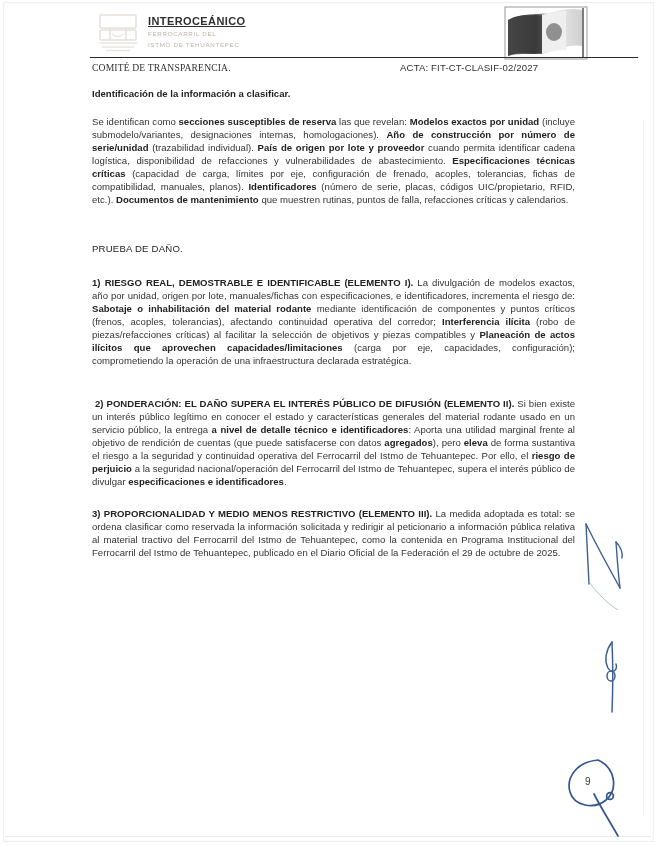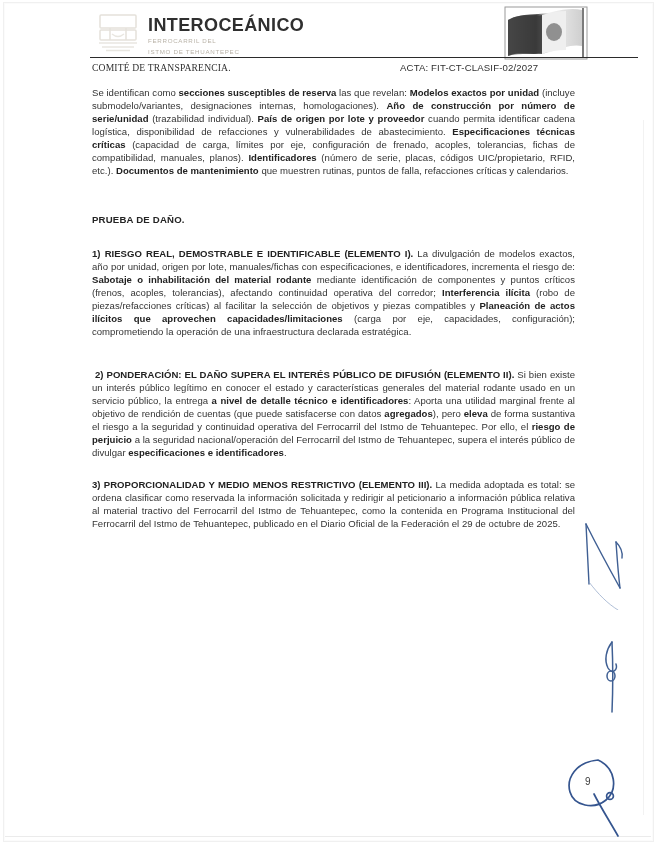--- a/index.html
+++ b/index.html
@@ -62,25 +62,26 @@
   .brand-mark {
     width: 44px;
     height: 40px;
     flex: none;
     opacity: .55;
   }
   .brand-text {
     padding-top: 4px;
   }
   .brand-name {
-    font-size: 18px;
+    font-size: 11px;
     font-weight: bold;
     letter-spacing: .4px;
     color: #2f2f2f;
     line-height: 1.05;
+    text-decoration: underline;
   }
   .brand-sub {
     font-size: 6.2px;
     letter-spacing: .7px;
     color: #b9b3a8;
     line-height: 1.45;
     margin-top: 2px;
   }
 
   .flag-emblem {
@@ -131,21 +132,21 @@
   .hd {
     margin: 0 0 14px 0;
     font-size: 9.6px;
     font-weight: bold;
     color: #242424;
     line-height: 15px;
   }
   .sec-title {
     margin: 18px 0 16px 0;
     font-size: 9.6px;
-    font-weight: bold;
+    font-weight: normal;
     color: #242424;
     letter-spacing: .2px;
   }
   b, strong { font-weight: bold; color: #222; }
   .indent { text-indent: 3px; }
 
   
   .gap-s { height: 6px; }
   .gap-m { height: 12px; }
 
@@ -216,20 +217,21 @@
 
 <div class="header-rule"></div>
 
 <div class="header-line">
   <span class="header-left">COMITÉ DE TRANSPARENCIA.</span>
   <span class="header-right">ACTA: FIT-CT-CLASIF-02/2027</span>
 </div>
 
 <div class="doc-body">
 
+  <div class="hd">Identificación de la información a clasificar.</div>
 
   <p class="para"><span>Se identifican como </span><b>secciones susceptibles de reserva</b><span> las que revelan: </span><b>Modelos exactos por unidad</b><span> (incluye submodelo/variantes, designaciones internas, homologaciones). </span><b>Año de construcción por número de serie/unidad</b><span> (trazabilidad individual). </span><b>País de origen por lote y proveedor</b><span> cuando permita identificar cadena logística, disponibilidad de refacciones y vulnerabilidades de abastecimiento. </span><b>Especificaciones técnicas críticas</b><span> (capacidad de carga, límites por eje, configuración de frenado, acoples, tolerancias, fichas de compatibilidad, manuales, planos). </span><b>Identificadores</b><span> (número de serie, placas, códigos UIC/propietario, RFID, etc.). </span><b>Documentos de mantenimiento</b><span> que muestren rutinas, puntos de falla, refacciones críticas y calendarios.</span></p>
 
   <div class="gap-s"></div>
 
   <div class="sec-title">PRUEBA DE DAÑO.</div>
 
 
   <div class="gap-s"></div>
 

